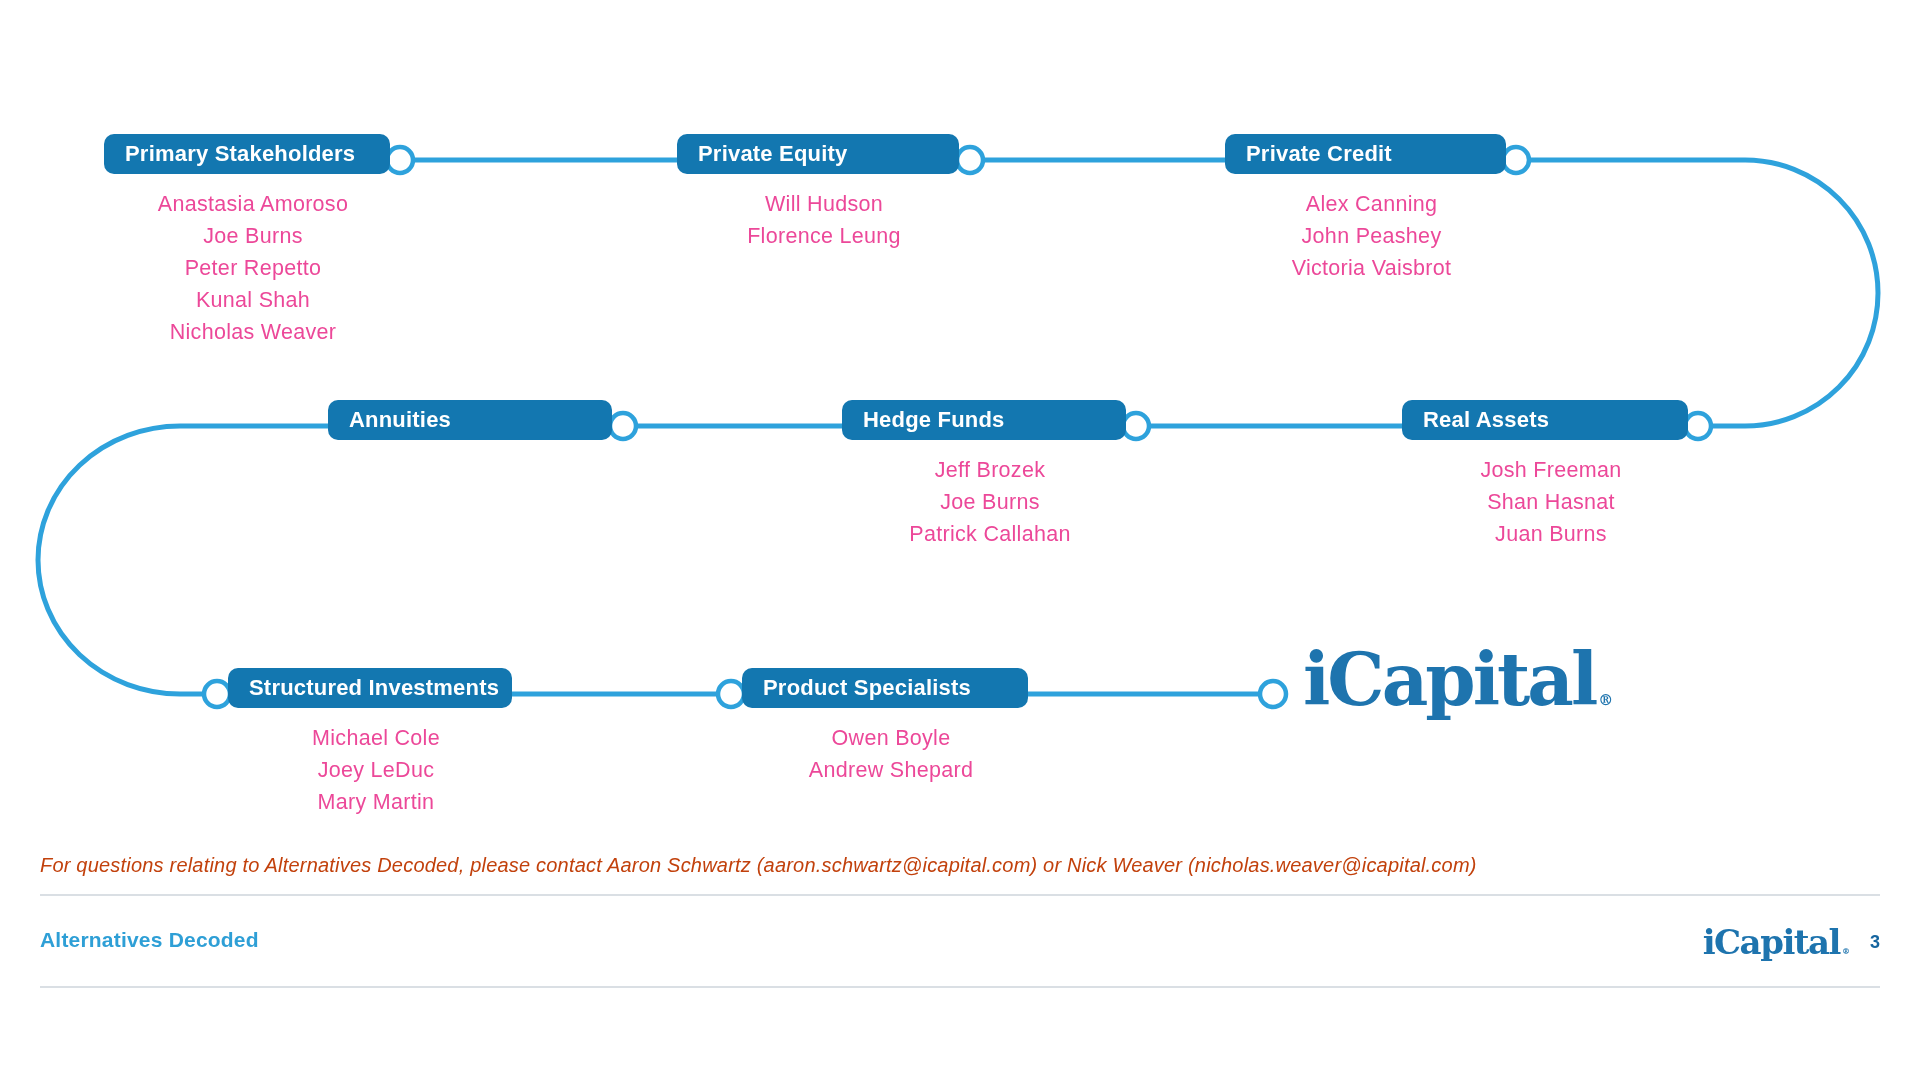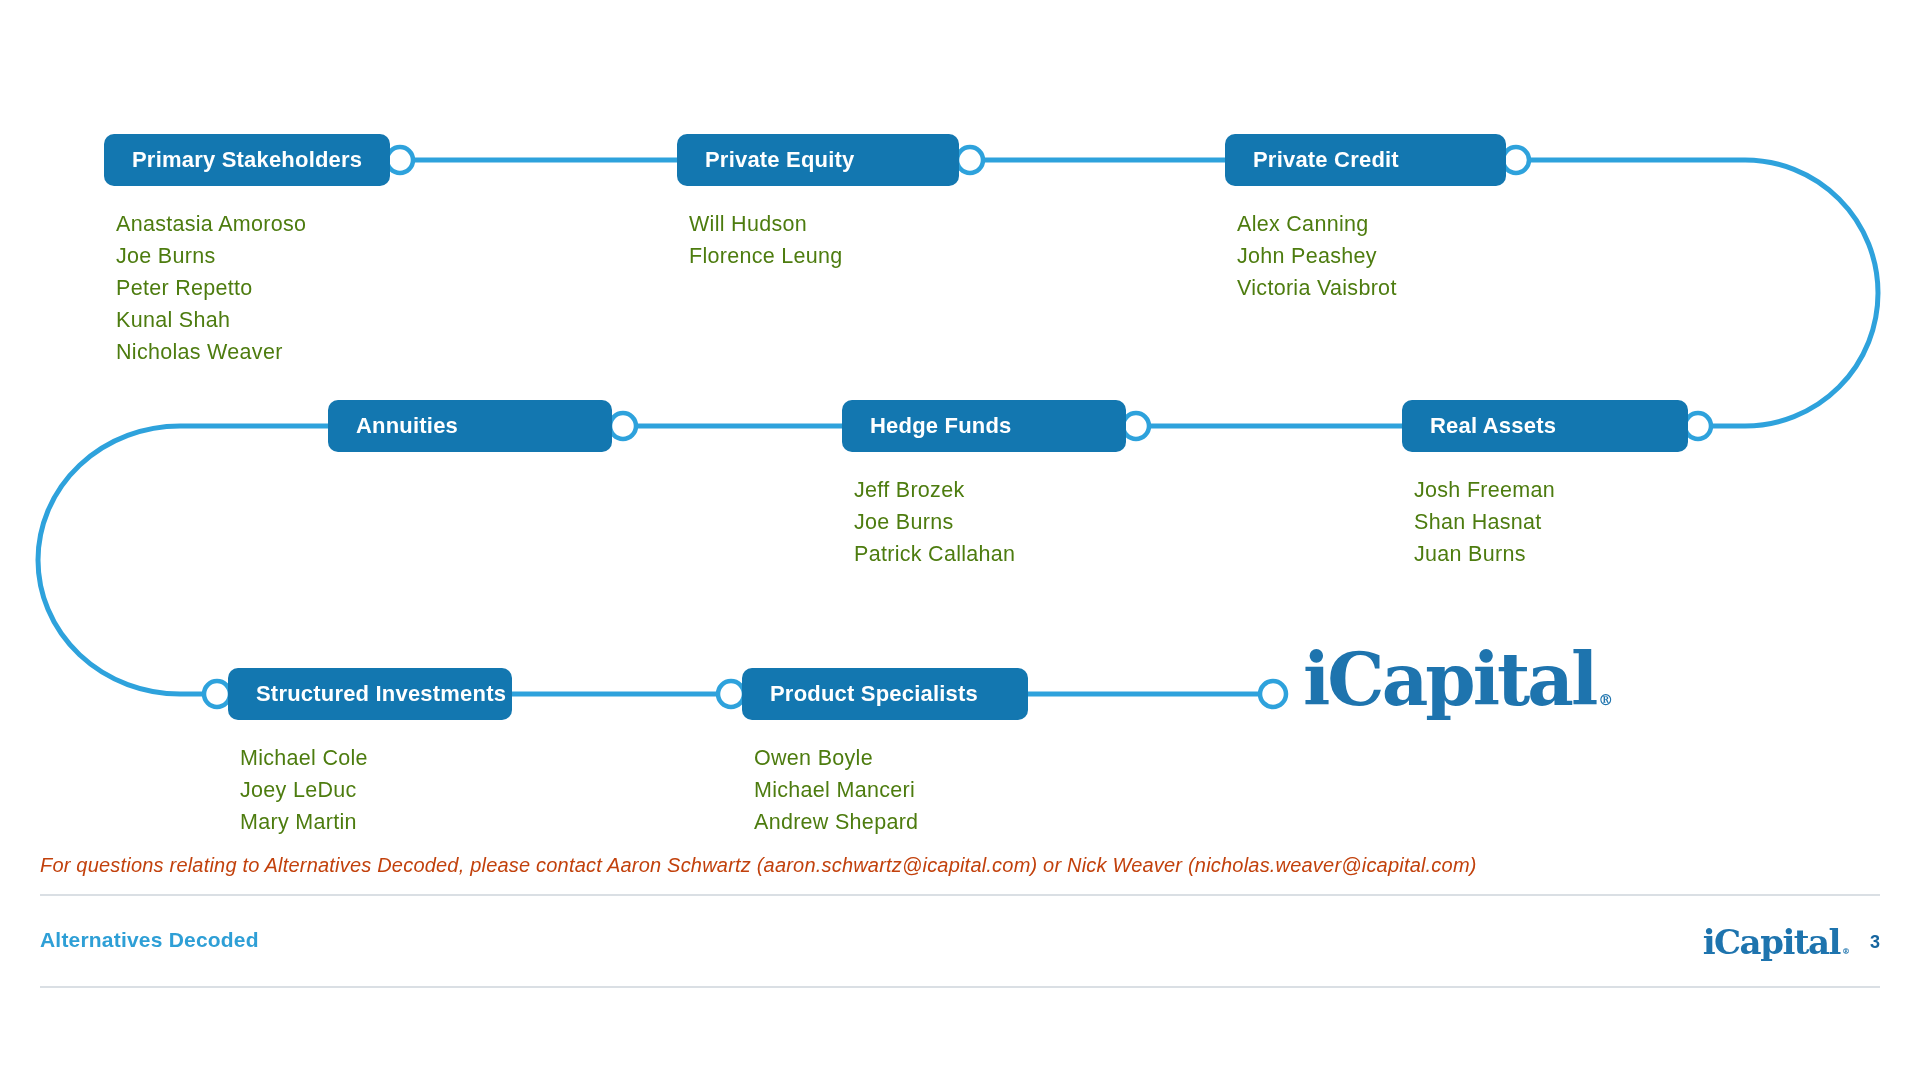--- a/index.html
+++ b/index.html
@@ -6,27 +6,27 @@
   html,body { background:#ffffff; }
   body { font-family:"Liberation Sans", sans-serif; }
   .stage {
     position:relative; width:1920px; height:1080px;
     background:#ffffff; overflow:hidden;
   }
   svg.wire { position:absolute; left:0; top:0; z-index:1; }
 
   .group { position:absolute; z-index:2; }
   .chip {
-    height:52px; border-radius:10px; background:#1377B0;
+    height:40px; border-radius:10px; background:#1377B0;
     color:#ffffff; font-weight:700; font-size:22px; letter-spacing:.2px;
-    display:flex; align-items:center; padding:0 28px; white-space:nowrap;
+    display:flex; align-items:center; padding:0 21px; white-space:nowrap;
   }
   .names {
-    margin:22px 0 0 12px; font-size:21.5px; line-height:32px;
-    color:#4d7c0f; letter-spacing:.3px;
+    margin:14px 0 0 12px; font-size:21.5px; line-height:32px;
+    color:#ec4899; letter-spacing:.3px;text-align:center;
   }
 
   .biglogo {
     position:absolute; left:1303px; top:640px; z-index:2;
     color:#1E74AE; font-family:"DejaVu Serif", serif; font-weight:700;
     font-size:72px; letter-spacing:-3px; line-height:80px; white-space:nowrap;
   }
   .biglogo .reg { font-size:15px; letter-spacing:0; vertical-align:baseline; margin-left:3px; }
 
   .note {
@@ -137,21 +137,20 @@
       <div>Michael Cole</div>
       <div>Joey LeDuc</div>
       <div>Mary Martin</div>
     </div>
   </div>
 
   <div class="group" style="left:742px; top:668px; width:286px">
     <div class="chip">Product Specialists</div>
     <div class="names">
       <div>Owen Boyle</div>
-      <div>Michael Manceri</div>
       <div>Andrew Shepard</div>
     </div>
   </div>
 
   <div class="biglogo">
     <span>iCapital</span><span class="reg">®</span>
   </div>
 
   <div class="note">For questions relating to Alternatives Decoded, please contact Aaron Schwartz (aaron.schwartz@icapital.com) or Nick Weaver (nicholas.weaver@icapital.com)</div>
 

